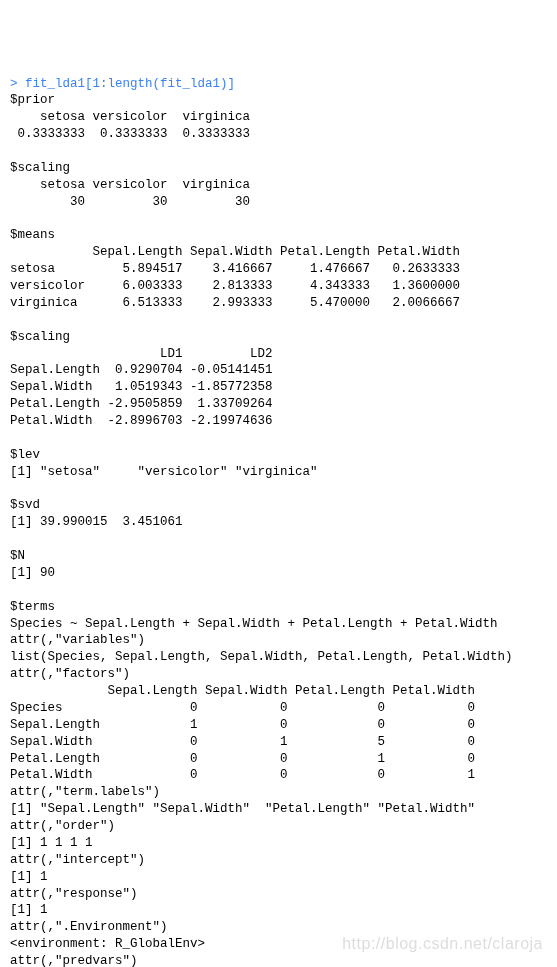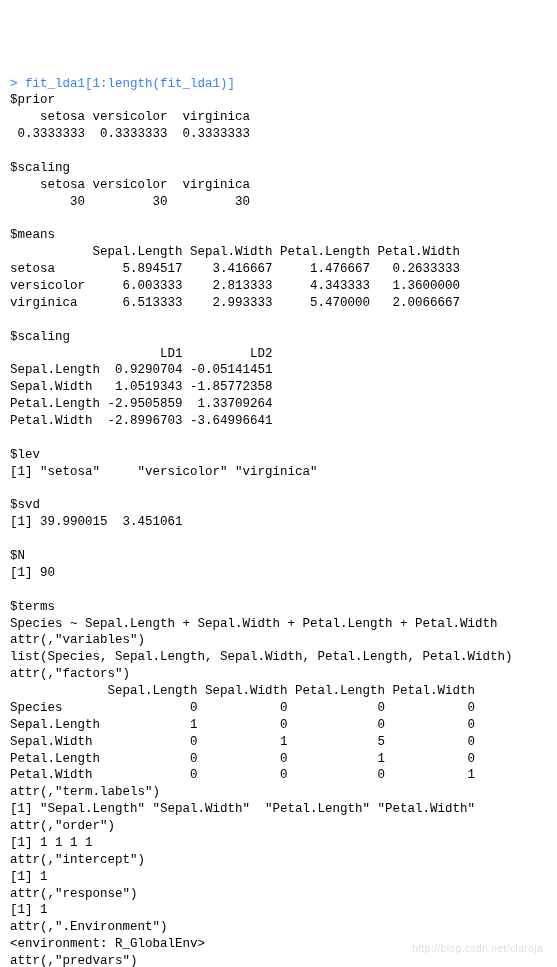--- a/index.html
+++ b/index.html
@@ -16,21 +16,21 @@
   }
   .cmd {
     color: #3b82f6;
   }
   .watermark {
     position: fixed;
     right: 14px;
     bottom: 12px;
     color: #ddd;
     font-family: Arial, sans-serif;
-    font-size: 10px;
+    font-size: 16px;
     letter-spacing: 0.5px;
     pointer-events: none;
   }
   [data-bind] { white-space: pre; }
 </style>
 </head>
 <body>
 
 
 
@@ -47,21 +47,21 @@
 <span data-bind="means.cols">           Sepal.Length Sepal.Width Petal.Length Petal.Width</span>
 <span data-bind="means.r1">setosa         5.894517    3.416667     1.476667   0.2633333</span>
 <span data-bind="means.r2">versicolor     6.003333    2.813333     4.343333   1.3600000</span>
 <span data-bind="means.r3">virginica      6.513333    2.993333     5.470000   2.0066667</span>
 
 <span data-bind="scaling.header">$scaling</span>
 <span data-bind="scaling.cols">                    LD1         LD2</span>
 <span data-bind="scaling.r1">Sepal.Length  0.9290704 -0.05141451</span>
 <span data-bind="scaling.r2">Sepal.Width   1.0519343 -1.85772358</span>
 <span data-bind="scaling.r3">Petal.Length -2.9505859  1.33709264</span>
-<span data-bind="scaling.r4">Petal.Width  -2.8996703 -3.64996641</span>
+<span data-bind="scaling.r4">Petal.Width  -2.8996703 -2.19974636</span>
 
 <span data-bind="lev.header">$lev</span>
 <span data-bind="lev.vals">[1] "setosa"     "versicolor" "virginica"</span>
 
 <span data-bind="svd.header">$svd</span>
 <span data-bind="svd.vals">[1] 39.990015  3.451061</span>
 
 <span data-bind="N.header">$N</span>
 <span data-bind="N.vals">[1] 90</span>
 

